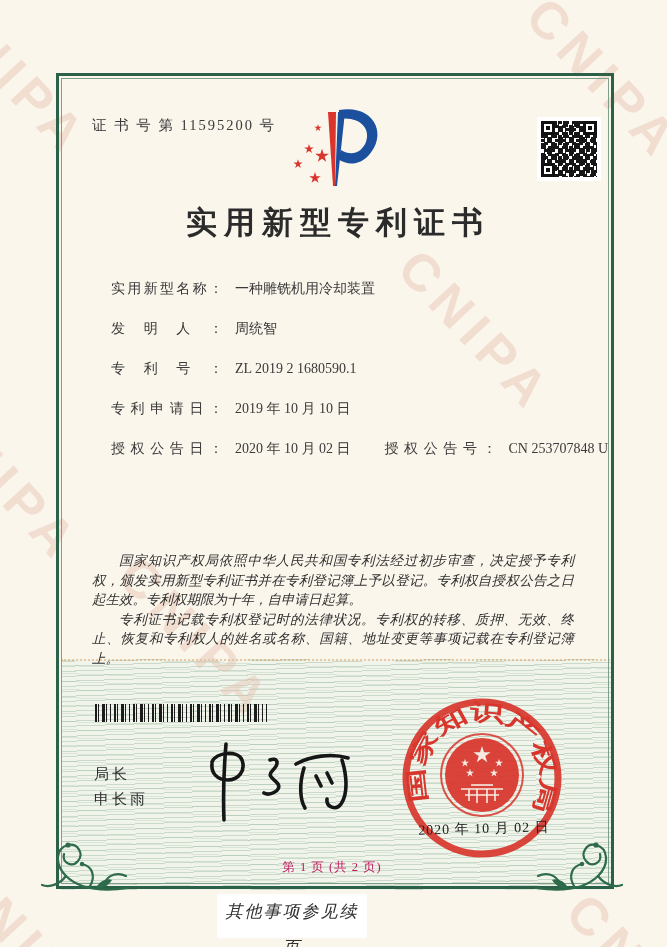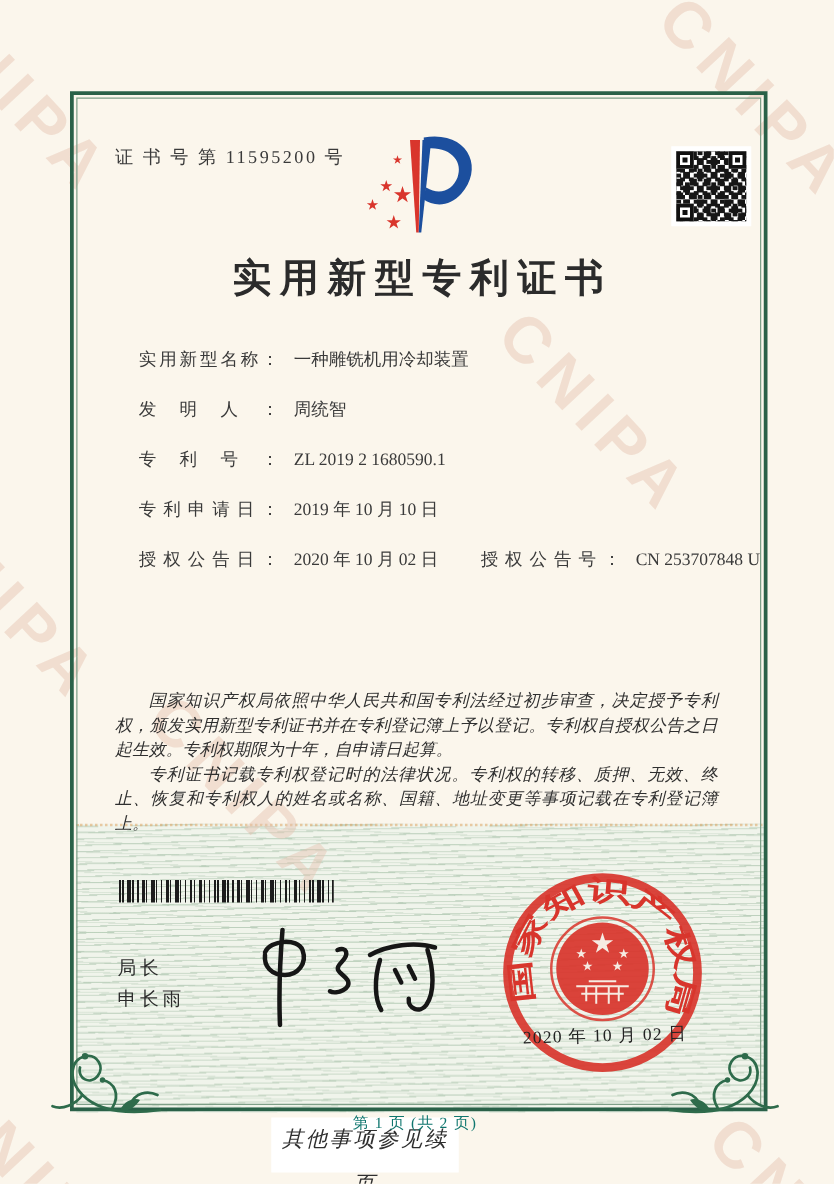--- a/index.html
+++ b/index.html
@@ -102,22 +102,22 @@
   .signature{left:200px;top:738px;z-index:6;}
   
   .seal{left:397px;top:693px;z-index:5;}
   .seal-date{
     left:406px;top:820px;width:156px;z-index:7;text-align:center;
     font-size:14px;color:#222;letter-spacing:1px;transform:rotate(-1.5deg);
     white-space:nowrap;
   }
   
   .page-info{
-    left:56px;top:890px;width:552px;z-index:6;text-align:center;
-    font-size:12.5px;color:#0f766e;letter-spacing:1px;
+    left:56px;top:859px;width:552px;z-index:6;text-align:center;
+    font-size:12.5px;color:#be185d;letter-spacing:1px;
   }
   .continuation{
     left:217px;top:894px;width:150px;height:44px;z-index:5;
     background:#ffffff;text-align:center;line-height:36px;
     font-size:17px;font-style:italic;color:#2f2f2f;letter-spacing:2px;
   }
 </style>
 </head>
 <body>
 

